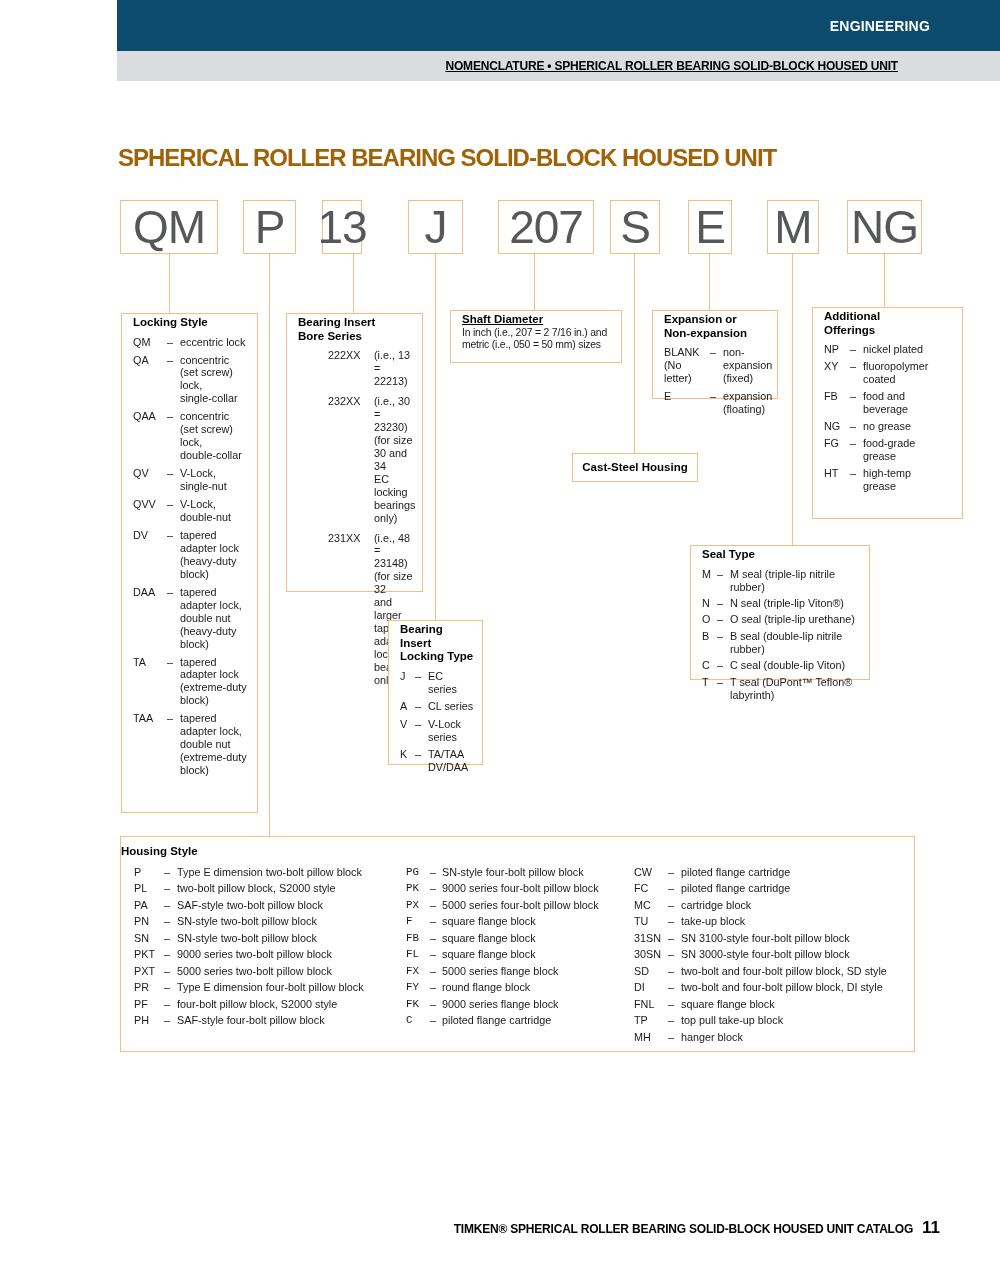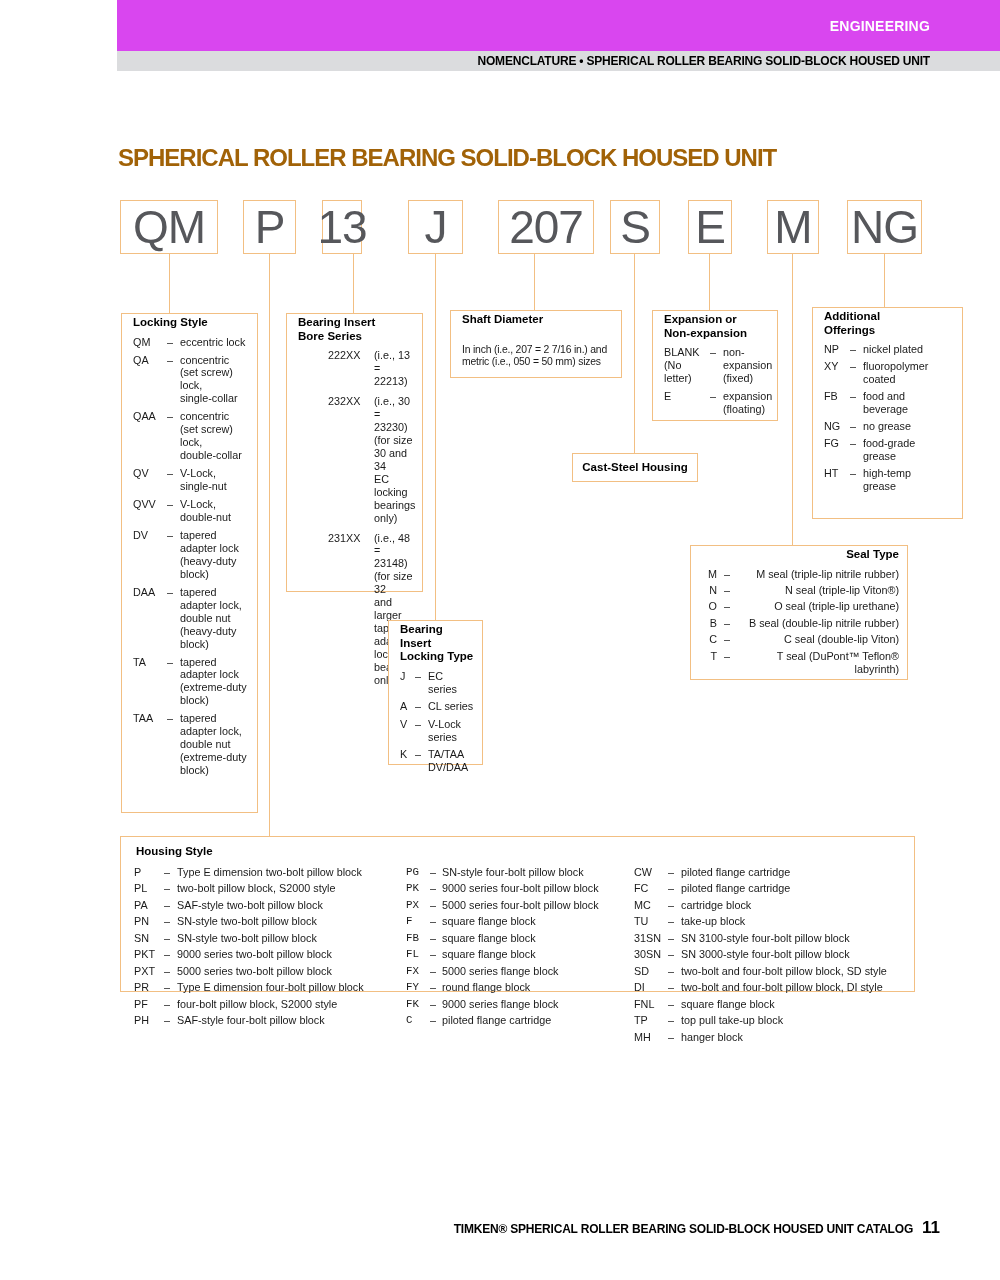--- a/index.html
+++ b/index.html
@@ -2,28 +2,28 @@
 <html><head>
 <meta charset="utf-8">
 <style>
   html,body { margin:0; padding:0; background:#fff; }
   .page {
     position:relative; width:1000px; height:1280px; background:#ffffff;
     font-family:"Liberation Sans", sans-serif; color:#1a1a1a; overflow:hidden;
   }
   
   .band-black {
-    position:absolute; left:117px; top:0; right:0; height:51px; background:#d946ef;
+    position:absolute; left:117px; top:0; right:0; height:51px; background:#0c4a6e;
     color:#fff; display:flex; align-items:center; justify-content:flex-end;
     padding-right:70px; box-sizing:border-box; font-weight:bold; font-size:14px; letter-spacing:.2px;
   }
   .band-gray {
-    position:absolute; left:117px; top:51px; right:0; height:20px; background:#dbdcde;
+    position:absolute; left:117px; top:51px; right:0; height:30px; background:#dbdcde;
     color:#000; display:flex; align-items:center; justify-content:flex-end;
-    padding-right:70px; box-sizing:border-box; font-weight:bold; font-size:12px; letter-spacing:-0.2px;
+    padding-right:102px; box-sizing:border-box; font-weight:bold; font-size:12px; letter-spacing:-0.2px;text-decoration:underline;
   }
   .page-title {
     position:absolute; left:118px; top:144px; font-size:24px; font-weight:bold;
     color:#a16207; letter-spacing:-1px; white-space:nowrap;
   }
   
   .codebox {
     position:absolute; top:200px; height:54px; border:1px solid #f2bf83;
     box-sizing:border-box; color:#56575b; font-size:46px; letter-spacing:-1px;
     display:flex; align-items:center; justify-content:center; line-height:1;
@@ -56,40 +56,40 @@
   .sec-title { font-weight:bold; font-size:11.5px; line-height:1.18; margin-bottom:6px; white-space:pre-line; color:#000; }
   .item { display:flex; margin-bottom:5px; }
   .item .code { flex:0 0 34px; white-space:pre-line; }
   .item .dash { flex:0 0 13px; }
   .item .desc { flex:1; white-space:pre-line; }
   .sb-locking   { left:121px; top:313px; width:137px; height:500px; }
   .sb-bore      { left:286px; top:313px; width:137px; height:279px; }
   .sb-bore .code { flex:0 0 46px;margin-left:30px; }
   .sb-bore .item { margin-bottom:7px; }
   .sb-shaft     { left:450px; top:310px; width:172px; min-height:53px; padding-right:5px; }
-  .sb-shaft .sec-title { margin-bottom:17px; }
+  .sb-shaft .sec-title { margin-bottom:0;text-decoration:underline; }
   .sb-shaft .body { font-size:10.4px; letter-spacing:-0.2px; }
-  .sb-expansion { left:652px; top:310px; width:126px; height:111px; }
+  .sb-expansion { left:652px; top:310px; width:126px; height:89px; }
   .sb-expansion .code { flex:0 0 46px; }
   .sb-offerings { left:812px; top:307px; width:151px; height:212px; }
   .sb-offerings .code { flex:0 0 26px; }
   .sb-offerings .item { margin-bottom:4px; }
   .sb-cast {
     left:572px; top:453px; width:126px; height:29px; padding:0;
     display:flex; align-items:center; justify-content:center;
   }
   .sb-cast .sec-title { margin:0; white-space:nowrap; }
-  .sb-seal { left:690px; top:545px; width:218px; height:135px;text-align:right; }
+  .sb-seal { left:690px; top:545px; width:180px; height:135px; }
   .sb-seal .code { flex:0 0 15px; }
   .sb-seal .item { margin-bottom:3.5px; }
   .sb-insertlock { left:388px; top:620px; width:95px; height:145px; }
   .sb-insertlock .code { flex:0 0 15px; }
   .sb-insertlock .item { margin-bottom:4.5px; }
   
-  .sb-housing { left:120px; top:836px; width:795px; height:156px; padding:8px 8px 8px 15px; font-size:10.8px; }
+  .sb-housing { left:120px; top:836px; width:795px; height:216px; padding:8px 8px 8px 0; font-size:10.8px; }
   .hcol { position:absolute; top:29px; }
   .hcol .item { margin-bottom:3px; line-height:1.25; }
   .hcol-1 { left:13px;  width:262px; }
   .hcol-1 .code { flex:0 0 30px; }
   .hcol-2 { left:285px; width:232px; }
   .hcol-2 .code { flex:0 0 24px;font-family:Liberation Mono, monospace; }
   .hcol-2 .dash { flex:0 0 12px; }
   .hcol-3 { left:513px; width:276px; }
   .hcol-3 .code { flex:0 0 34px; }
   

